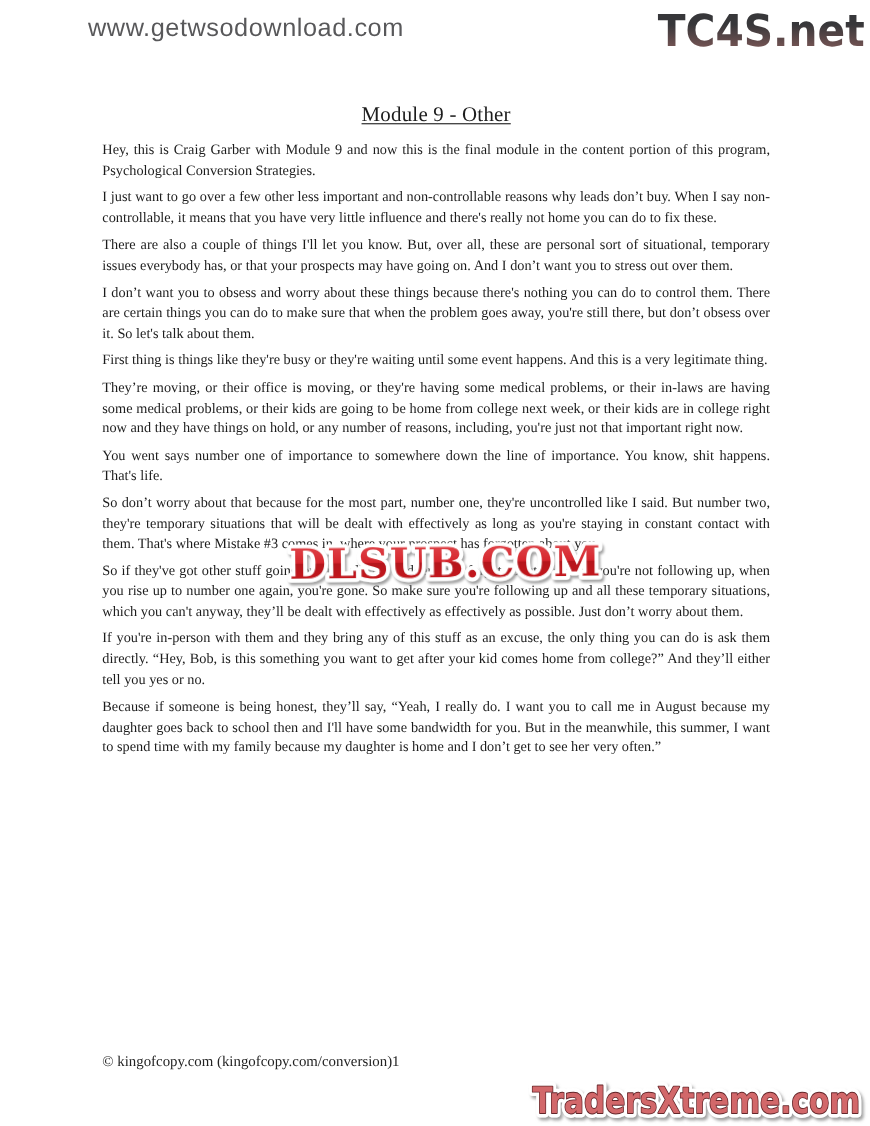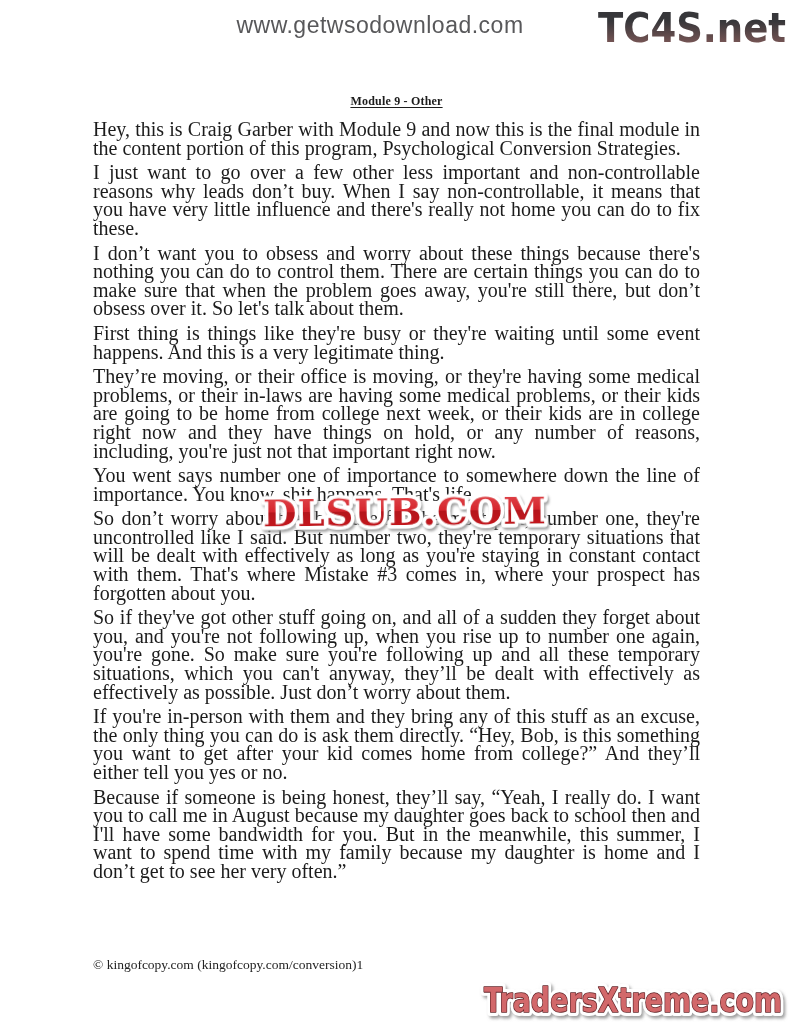--- a/index.html
+++ b/index.html
@@ -15,51 +15,51 @@
     overflow: hidden;
     font-family: "Liberation Serif", serif;
   }
 
   
   .site-url {
     position: absolute;
     left: 80px;
     top: 12px;
     width: 600px;
-    text-align: center;
+    text-align: left;
     font-family: "Liberation Sans", sans-serif;
     font-size: 23px;
     letter-spacing: 0.5px;
     color: #58585a;
   }
   .tc4s-logo {
     position: absolute;
     left: 595px;
     top: 4px;
   }
 
   
   .doc {
     position: absolute;
     left: 93px;
     top: 94px;
     width: 607px;
     color: #1c1c1c;
   }
   .doc h1 {
-    font-size: 12px;
-    font-weight: bold;
+    font-size: 19px;
+    font-weight: normal;
     text-align: center;
     text-decoration: underline;
     text-underline-offset: 2px;
     margin: 0 0 11px 0;
     letter-spacing: 0.2px;
   }
   .doc p {
-    font-size: 20px;
+    font-size: 13px;
     line-height: 18.6px;
     text-align: justify;
     margin: 0 0 6px 0;
   }
 
   
   .stamp {
     position: absolute;
     left: 251px;
     top: 483px;
@@ -99,20 +99,21 @@
         <stop offset="1" stop-color="#8d605e"></stop>
       </linearGradient>
     </defs>
     <text x="97" y="38" text-anchor="middle" font-family="'DejaVu Sans', sans-serif" font-size="40" font-weight="bold" textLength="188" lengthAdjust="spacingAndGlyphs" fill="url(#g-logo)">TC4S.net</text>
   </svg>
 
   <main class="doc">
     <h1>Module 9 - Other</h1>
     <p>Hey, this is Craig Garber with Module 9 and now this is the final module in the content portion of this program, Psychological Conversion Strategies.</p>
     <p>I just want to go over a few other less important and non-controllable reasons why leads don’t buy.  When I say non-controllable, it means that you have very little influence and there's really not home you can do to fix these.</p>
+    <p>There are also a couple of things I'll let you know.  But, over all, these are personal sort of situational, temporary issues everybody has, or that your prospects may have going on.  And I don’t want you to stress out over them.</p>
     <p>I don’t want you to obsess and worry about these things because there's nothing you can do to control them.  There are certain things you can do to make sure that when the problem goes away, you're still there, but don’t obsess over it.  So let's talk about them.</p>
     <p>First thing is things like they're busy or they're waiting until some event happens.  And this is a very legitimate thing.</p>
     <p>They’re moving, or their office is moving, or they're having some medical problems, or their in-laws are having some medical problems, or their kids are going to be home from college next week, or their kids are in college right now and they have things on hold, or any number of reasons, including, you're just not that important right now.</p>
     <p>You went says number one of importance to somewhere down the line of importance.  You know, shit happens.  That's life.</p>
     <p>So don’t worry about that because for the most part, number one, they're uncontrolled like I said.  But number two, they're temporary situations that will be dealt with effectively as long as you're staying in constant contact with them.  That's where Mistake #3 comes in, where your prospect has forgotten about you.</p>
     <p>So if they've got other stuff going on, and all of a sudden they forget about you, and you're not following up, when you rise up to number one again, you're gone.  So make sure you're following up and all these temporary situations, which you can't anyway, they’ll be dealt with effectively as effectively as possible.  Just don’t worry about them.</p>
     <p>If you're in-person with them and they bring any of this stuff as an excuse, the only thing you can do is ask them directly.  “Hey, Bob, is this something you want to get after your kid comes home from college?”  And they’ll either tell you yes or no.</p>
     <p>Because if someone is being honest, they’ll say, “Yeah, I really do.  I want you to call me in August because my daughter goes back to school then and I'll have some bandwidth for you.  But in the meanwhile, this summer, I want to spend time with my family because my daughter is home and I don’t get to see her very often.”</p>
   </main>
 

